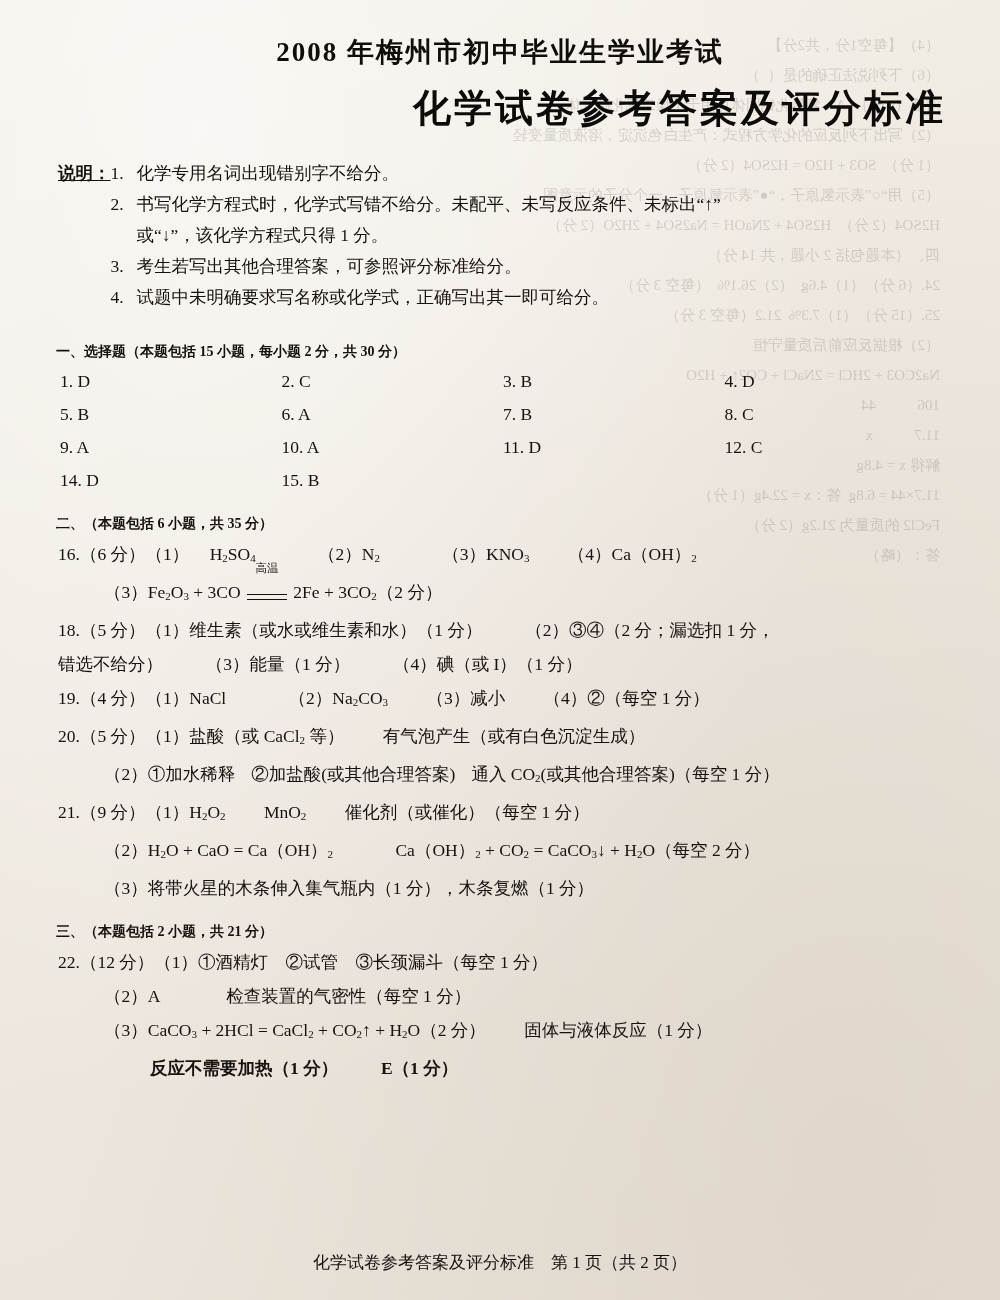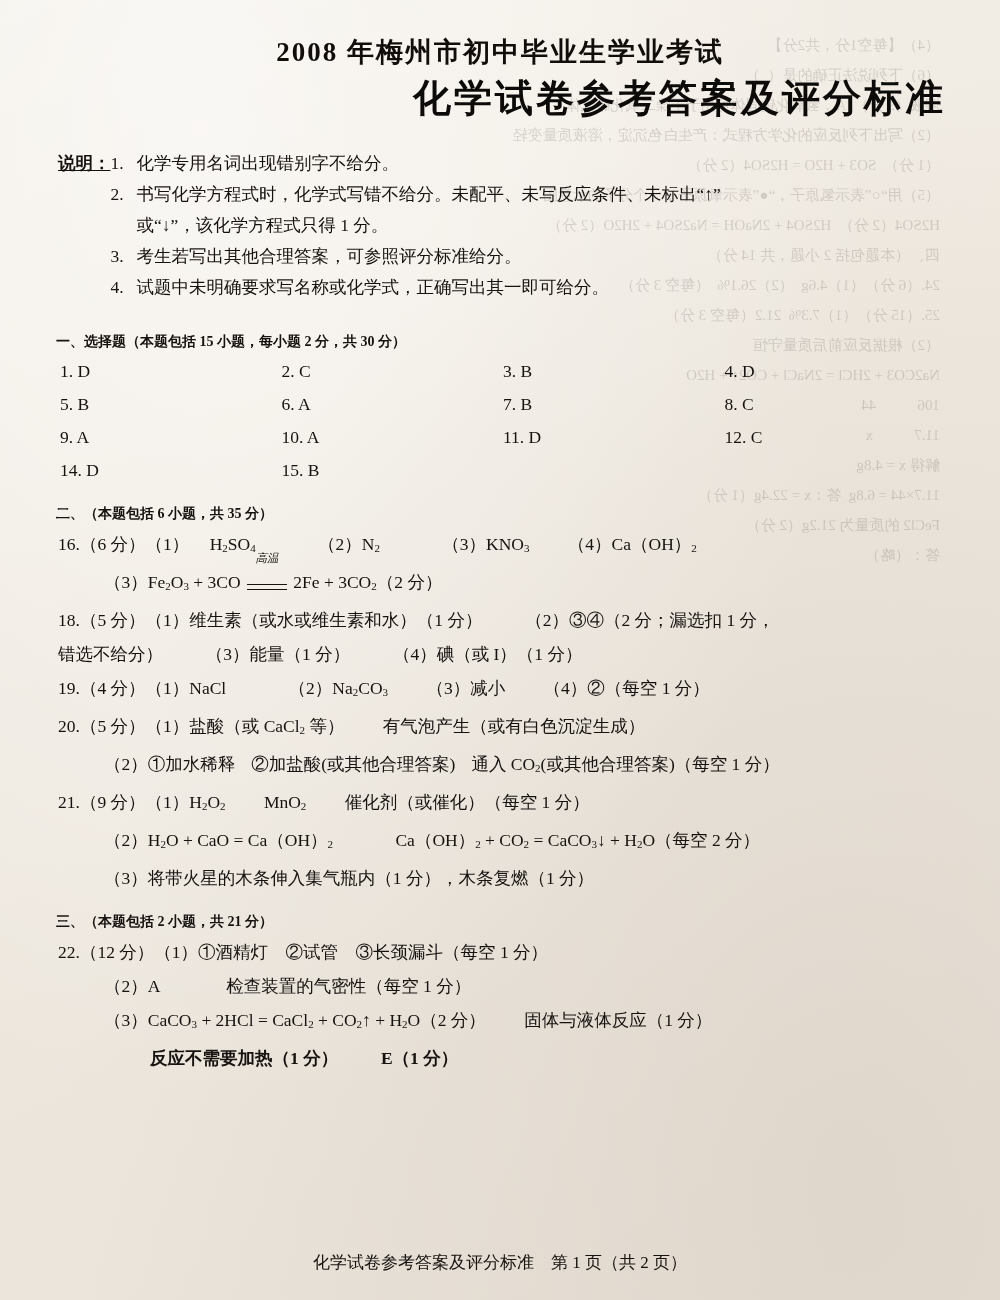--- a/index.html
+++ b/index.html
@@ -44,21 +44,21 @@
   }
   .content {
     position: relative;
     z-index: 2;
   }
   .title-1 {
     text-align: center;
     font-size: 27px;
     font-weight: bold;
     letter-spacing: 2px;
-    margin: 8px 0 3px 0;
+    margin: 8px 0 13px 0;
     font-family: "Liberation Serif", serif;
     color: #100d0a;
   }
   .title-2 {
     text-align: right;
     font-size: 38px;
     font-weight: bold;
     letter-spacing: 3px;
     margin: 0 0 24px 0;
     color: #0d0b09;
@@ -124,21 +124,20 @@
     vertical-align: middle;
   }
   .rxn .cond {
     position: absolute;
     top: -15px;
     left: 0;
     right: 0;
     font-size: 11.5px;
     line-height: 12px;
     white-space: nowrap;
-    font-style: italic;
   }
   .rxn .bar {
     display: inline-block;
     width: 40px;
     border-top: 1.4px solid #16120f;
     border-bottom: 1.4px solid #16120f;
     height: 4px;
     margin: 0 2px;
   }
   .footer {

